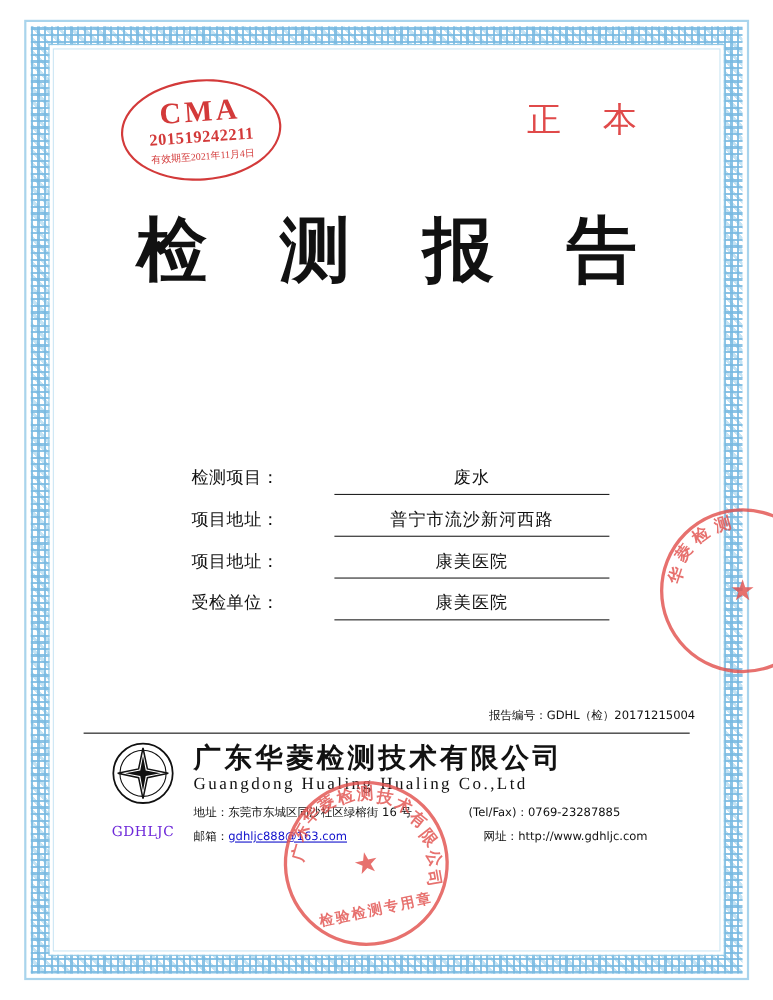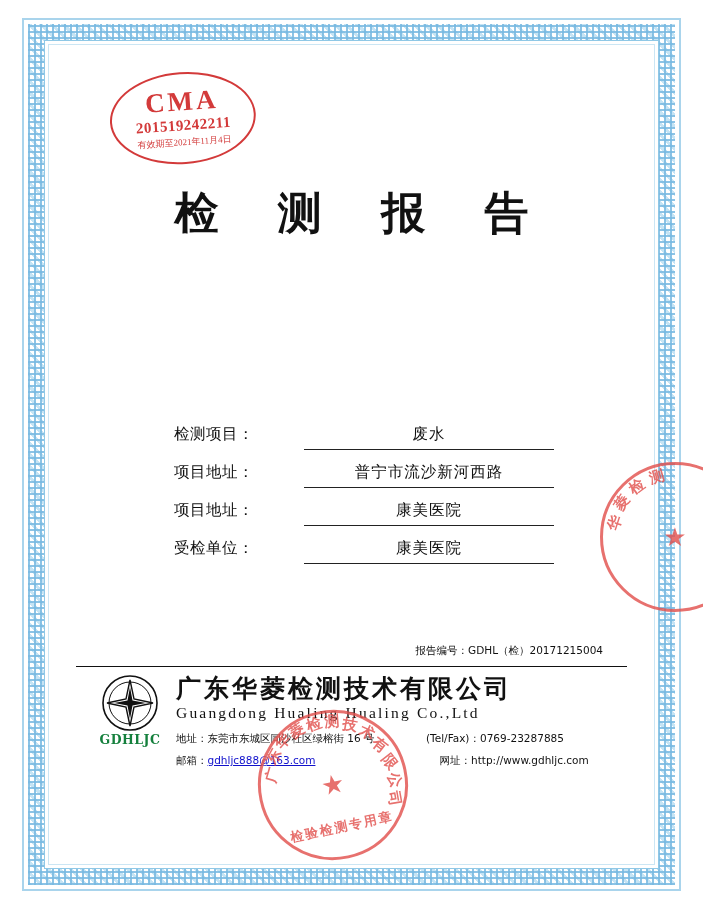--- a/index.html
+++ b/index.html
@@ -143,21 +143,21 @@
     font-weight: 500;
   }
 
   
   .doc-title {
     position: absolute;
     left: 0; top: 140px;
     width: 607px;
     text-align: center;
     font-family: "DejaVu Serif", serif;
-    font-size: 44px;
+    font-size: 64px;
     font-weight: bold;
     letter-spacing: 22px;
     text-indent: 22px;
     color: #111111;
   }
 
   
   .fields {
     position: absolute;
     left: 126px; top: 368px;
@@ -195,21 +195,21 @@
     letter-spacing: 2px;
     font-size: 16px;
   }
 
   
   .report-no {
     position: absolute;
     left: 0; top: 600px;
     width: 607px;
     text-align: right;
-    padding-right: 52px;
+    padding-right: 23px;
     box-sizing: border-box;
     font-family: "DejaVu Sans", sans-serif;
     font-size: 10.5px;
     color: #111111;
   }
 
   
   .footer {
     position: absolute;
     left: 0; top: 622px;
@@ -227,26 +227,26 @@
     left: 40px; top: 8px;
     width: 84px;
     text-align: center;
   }
   .logo-circle {
     width: 58px; height: 58px;
     margin: 0 auto;
     position: relative;
   }
   .logo-text {
-    margin-top: 0;
+    margin-top: 16px;
     font-family: "DejaVu Serif", serif;
     font-size: 12.5px;
-    font-weight: bold;
+    font-weight: normal;
     letter-spacing: 0.5px;
-    color: #15803d;
+    color: #6d28d9;
   }
   .company-cn {
     position: absolute;
     left: 128px; top: 6px;
     font-family: "DejaVu Serif", serif;
     font-size: 25px;
     font-weight: bold;
     letter-spacing: 3px;
     color: #111111;
     white-space: nowrap;
@@ -350,20 +350,21 @@
 
   <div class="content">
 
     <div class="cma-stamp">
       <div class="cma-ellipse"></div>
       <div class="cma-text">CMA</div>
       <div class="cma-number">201519242211</div>
       <div class="cma-valid">有效期至2021年11月4日</div>
     </div>
 
+    <div class="original-label">正 本</div>
 
     <div class="doc-title">检 测 报 告</div>
 
     <div class="fields">
 
       <div class="field-row">
         <div class="field-label">检测项目：</div>
         <div class="field-value-wrap">
           <span class="field-value">废水</span>
         </div>

